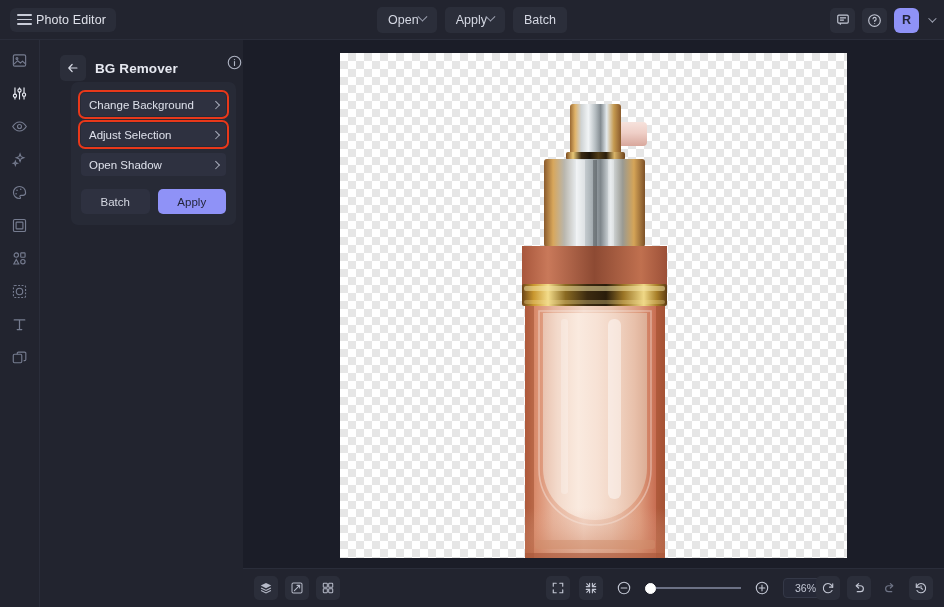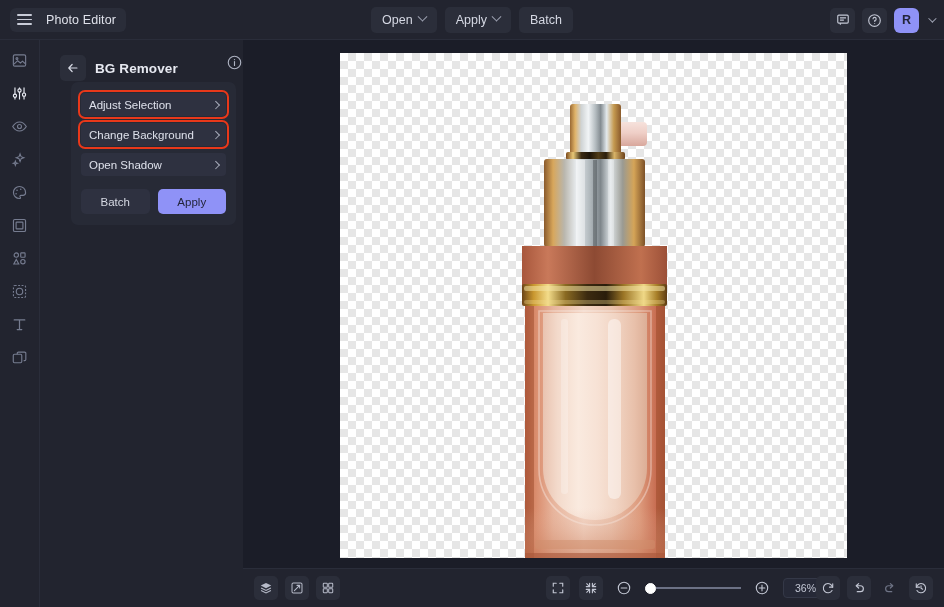--- a/index.html
+++ b/index.html
@@ -12,35 +12,35 @@
   .app { position: relative; width: 944px; height: 607px; background: #22242f; }
 
   
   .topbar {
     position: absolute; left: 0; top: 0; width: 944px; height: 40px;
     background: #22242f;
     display: flex; align-items: center;
     border-bottom: 1px solid #2a2d3a;
   }
   .brand {
-    display: flex; align-items: center; gap: 14px;
+    display: flex; align-items: center; gap: 4px;
     margin-left: 10px; padding: 5px 10px 5px 7px;
     border-radius: 6px; background: #2a2d39;
   }
   .brand-title { color: #dfe1ea; font-size: 12.5px; letter-spacing: .1px; }
   .hamburger { display: flex; flex-direction: column; gap: 3px; width: 15px; }
   .hamburger i { display: block; height: 1.7px; background: #c9ccd8; border-radius: 2px; }
 
   .center-tools {
     position: absolute; left: 0; right: 0; margin: 0 auto;
     display: flex; gap: 8px; justify-content: center; align-items: center;
     width: 320px;
   }
   .tbtn {
-    display: flex; align-items: center; gap: 6px;
+    display: flex; align-items: center; 
     height: 26px; padding: 0 11px;
     background: #2b2e3a; border-radius: 5px;
     color: #d5d8e3; font-size: 12.5px;
   }
   .chev-d {
     width: 7px; height: 7px; border-right: 1.4px solid #9fa3b3;
     border-bottom: 1.4px solid #9fa3b3; transform: rotate(45deg) translate(-2px,-2px);
   }
 
   .right-tools {
@@ -301,25 +301,25 @@
         <svg width="17" height="17" viewBox="0 0 18 18" fill="none" stroke="#aeb3c2" stroke-width="1.2">
           <circle cx="9" cy="9" r="6.6"></circle>
           <path d="M9 8.1 V12.2" stroke-linecap="round"></path>
           <circle cx="9" cy="5.9" r=".7" fill="#aeb3c2" stroke="none"></circle>
         </svg>
       </div>
     </div>
 
     <div class="card">
       <div class="menu-row hl">
+        <span class="menu-label">Change Background</span>
+        <span class="chev-r"></span>
+      </div>
+      <div class="menu-row hl">
         <span class="menu-label">Adjust Selection</span>
-        <span class="chev-r"></span>
-      </div>
-      <div class="menu-row hl">
-        <span class="menu-label">Change Background</span>
         <span class="chev-r"></span>
       </div>
       <div class="menu-row">
         <span class="menu-label">Open Shadow</span>
         <span class="chev-r"></span>
       </div>
       <div class="btn-row">
         <div class="pbtn cancel">Batch</div>
         <div class="pbtn apply">Apply</div>
       </div>

